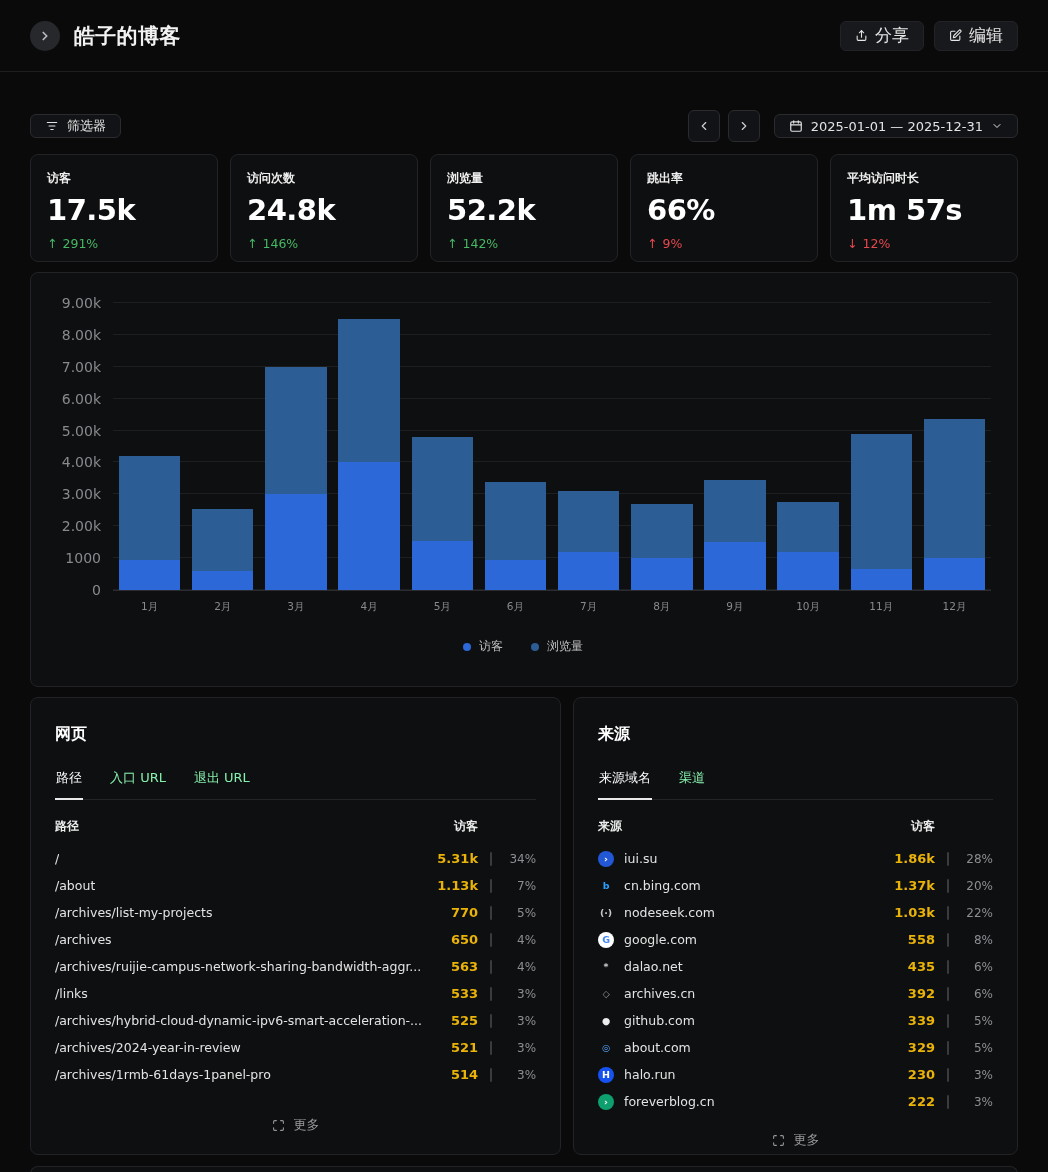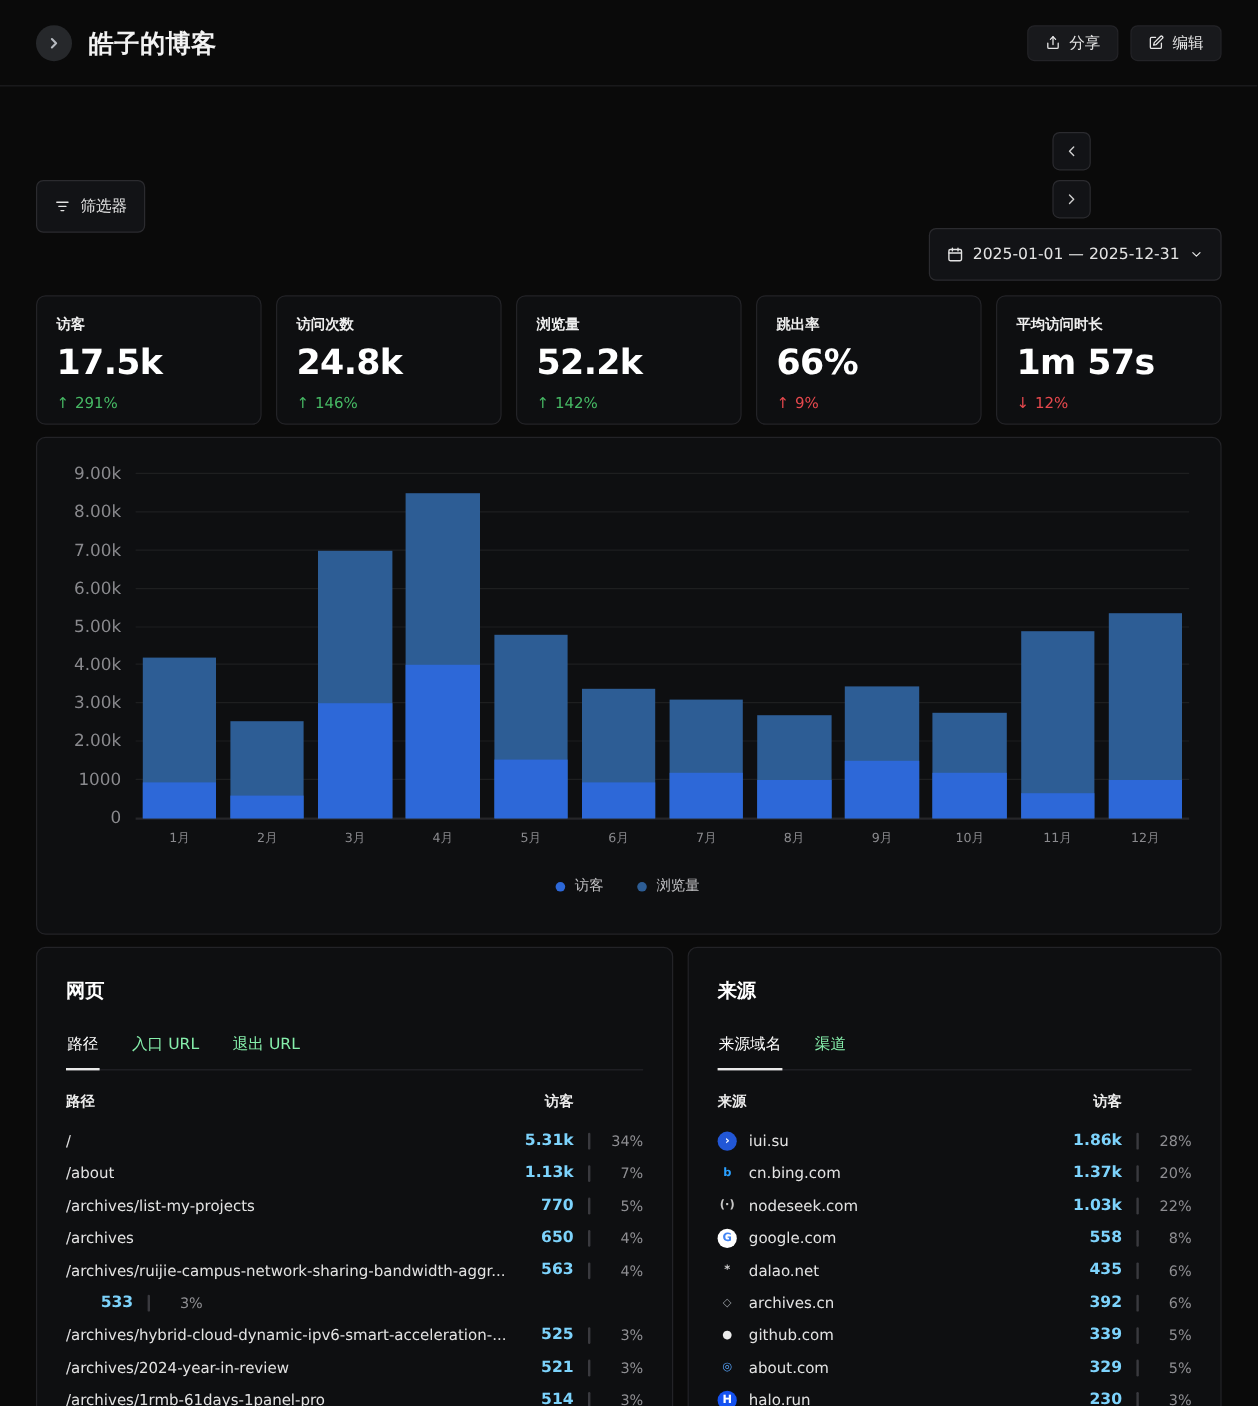--- a/index.html
+++ b/index.html
@@ -11,31 +11,31 @@
   svg { display:block; }
 
   
   .header { display:flex; align-items:center; height:72px; padding:0 30px; border-bottom:1px solid #1f1f21; }
   .logo { width:30px; height:30px; border-radius:50%; background:#26282b; color:#b6bac0;
           display:flex; align-items:center; justify-content:center; margin-right:14px; }
   .page-title { font-size:21px; font-weight:bold; letter-spacing:.3px; }
   .header-actions { margin-left:auto; display:flex; gap:10px; }
   .hbtn { display:flex; align-items:center; gap:7px; height:30px; padding:0 14px;
           background:#18191c; border:1px solid #232327; border-radius:6px; color:#e6e6e6;
-          font-size:13px; font-family:inherit; cursor:pointer; }
+          font-size:17px; font-family:inherit; cursor:pointer; }
 
   
   .main { padding:0 30px; }
 
   
   .toolbar { margin-top:38px; display:flex; align-items:center; }
-  .tbtn { display:flex; align-items:center; gap:8px; height:44px; padding:0 14px;
+  .tbtn { display:flex; align-items:center; gap:8px; height:24px; padding:0 14px;
           background:#121316; border:1px solid #2b2b2f; border-radius:6px; color:#e3e3e3;
           font-size:13px; font-family:inherit; cursor:pointer; }
-  .toolbar-right { margin-left:auto; display:flex; align-items:center; gap:8px;flex-direction:column; }
+  .toolbar-right { margin-left:auto; display:flex; align-items:center; gap:8px; }
   .navbtn { width:32px; height:32px; display:flex; align-items:center; justify-content:center;
             background:#121316; border:1px solid #2b2b2f; border-radius:6px; color:#cfcfcf; cursor:pointer; }
 
   
   .stats-row { margin-top:12px; display:grid; grid-template-columns:repeat(5,1fr); gap:12px; }
   .stat-card { background:#0e0f11; border:1px solid #232327; border-radius:8px; padding:15px 16px; height:108px; }
   .stat-label { font-size:12px; font-weight:bold; color:#efefef; }
   .stat-value { font-size:29px; font-weight:bold; letter-spacing:-.5px; margin-top:6px; color:#ffffff; }
   .stat-change { font-size:12.5px; margin-top:9px; display:flex; align-items:center; gap:5px; }
 
@@ -68,21 +68,21 @@
   .table-head { display:flex; align-items:center; margin-top:18px; padding-bottom:10px; }
   .th-left { flex:1; font-size:12px; font-weight:bold; color:#ededed; }
   .th-value { width:56px; text-align:right; font-size:12px; font-weight:bold; color:#ededed; }
   .th-pct { width:58px; }
   .rows { flex:1; }
   .row { display:flex; align-items:center; height:27px; cursor:pointer; }
   .cell-label { flex:1; display:flex; align-items:center; min-width:0; }
   .label-text { font-size:12.5px; color:#e3e3e3; white-space:nowrap; overflow:hidden; text-overflow:ellipsis; }
   .fav { width:16px; height:16px; border-radius:50%; flex:none; display:inline-flex; align-items:center;
          justify-content:center; font-size:9.5px; font-weight:bold; margin-right:10px; line-height:1; }
-  .cell-value { width:56px; text-align:right; font-size:13px; font-weight:bold; color:#7dd3fc; }
+  .cell-value { width:56px; text-align:right; font-size:13px; font-weight:bold; color:#eab308; }
   .cell-div { width:2px; height:14px; background:#3a3a3f; border-radius:1px; margin:0 10px 0 12px; flex:none; }
   .cell-pct { width:34px; text-align:right; font-size:12px; color:#8e8e92; }
   .more-btn { align-self:center; display:flex; align-items:center; gap:9px; margin-top:10px; padding:6px 12px;
               background:none; border:none; color:#9a9a9e; font-size:13px; font-family:inherit; cursor:pointer; }
 
   .next-card-strip { margin-top:11px; height:14px; background:#0e0f11; border:1px solid #232327;
                      border-bottom:none; border-radius:8px 8px 0 0; }
 </style>
 </head>
 <body>
@@ -345,20 +345,23 @@
           </div>
           <div class="row">
             <div class="cell-label">
               <span class="label-text">/archives/ruijie-campus-network-sharing-bandwidth-aggr...</span>
             </div>
             <div class="cell-value">563</div>
             <div class="cell-div"></div>
             <div class="cell-pct">4%</div>
           </div>
           <div class="row">
+            <div class="cell-label">
+              <span class="label-text">/links</span>
+            </div>
             <div class="cell-value">533</div>
             <div class="cell-div"></div>
             <div class="cell-pct">3%</div>
           </div>
           <div class="row">
             <div class="cell-label">
               <span class="label-text">/archives/hybrid-cloud-dynamic-ipv6-smart-acceleration-...</span>
             </div>
             <div class="cell-value">525</div>
             <div class="cell-div"></div>

